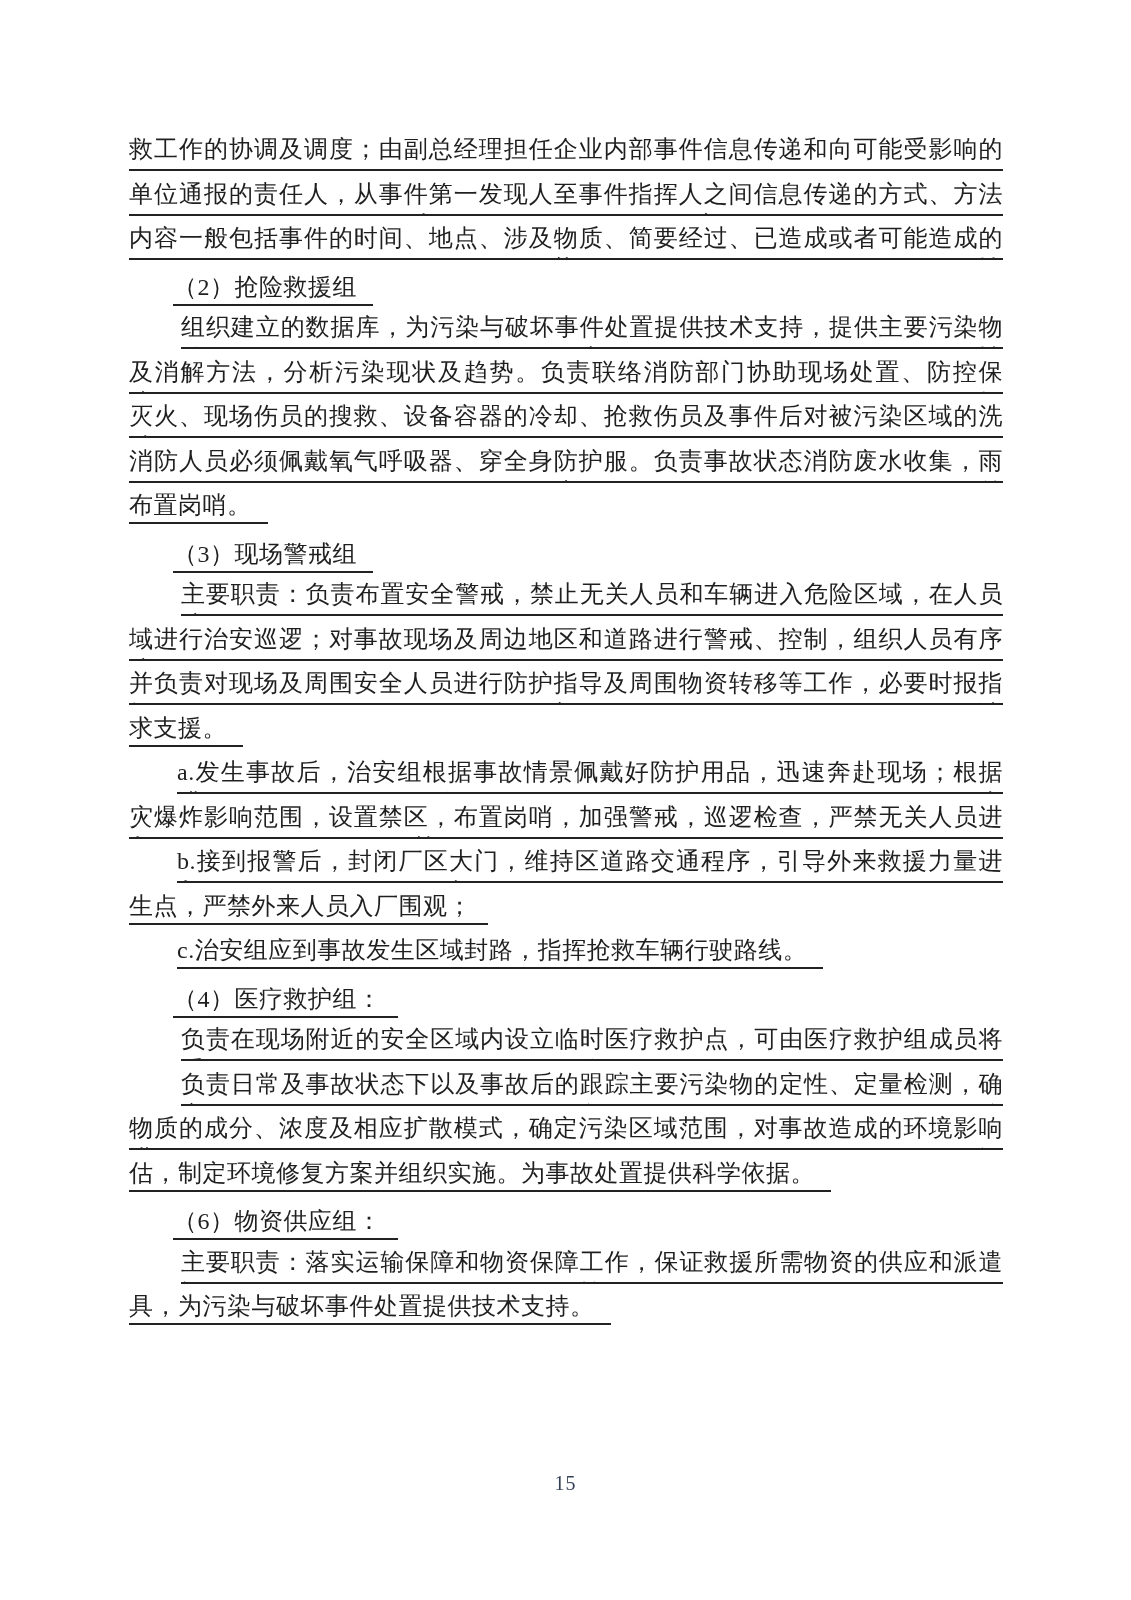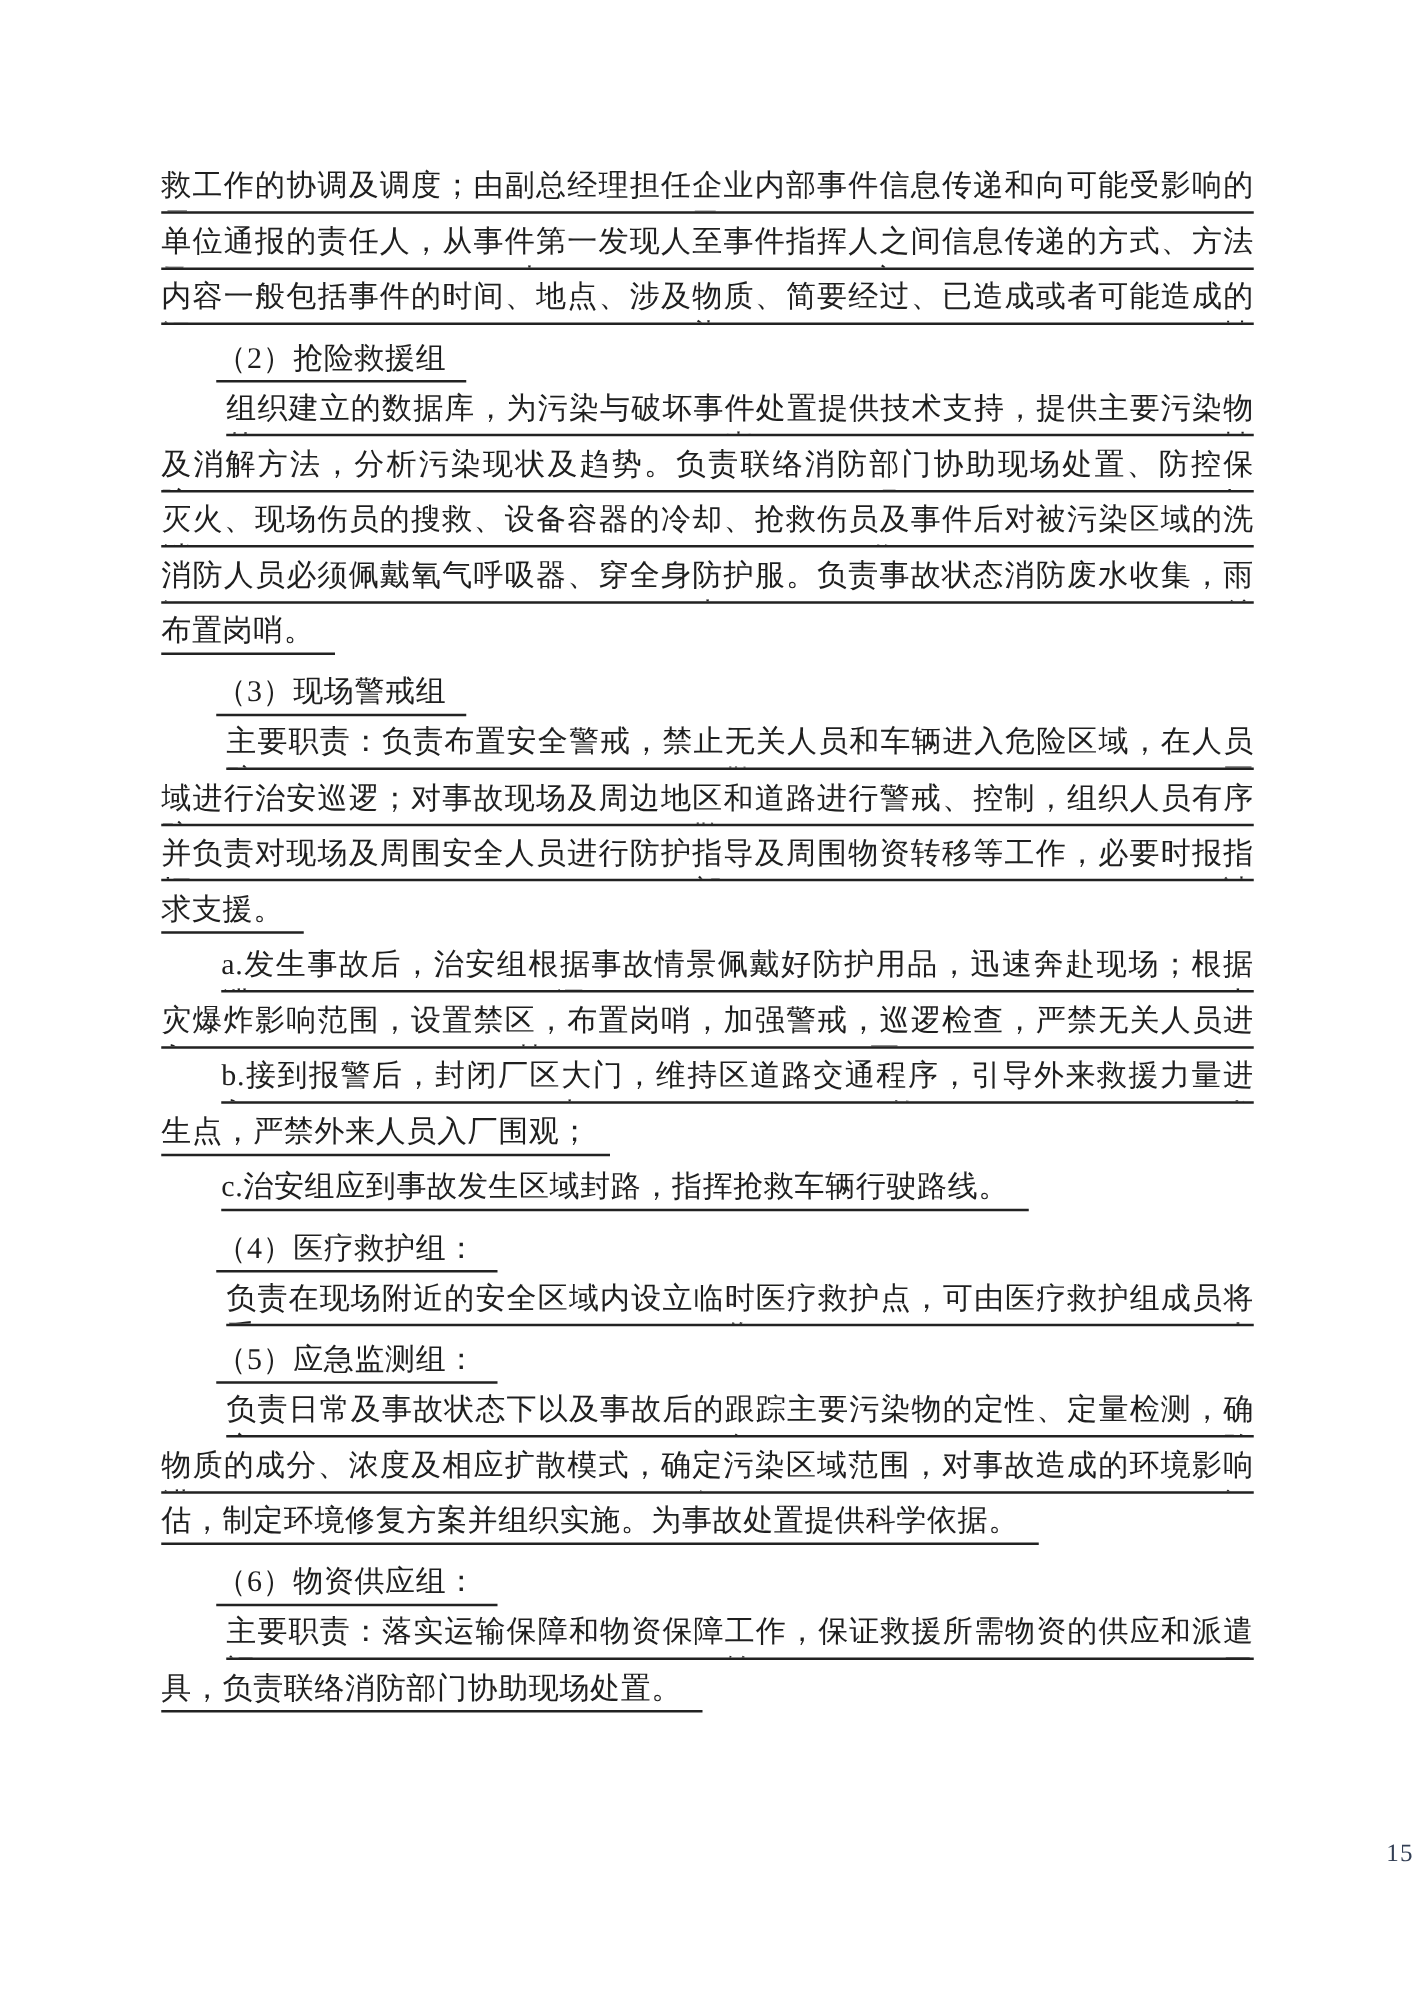--- a/index.html
+++ b/index.html
@@ -44,21 +44,21 @@
     display:inline-block;
     padding-right:16px;
   }
   .ind-body{padding-left:52px;}
   .ind-head{padding-left:44px;align-items:center;}
   .ind-abc{padding-left:48px;}
   .footer{
     position:absolute;
     left:0;top:1472px;
     width:100%;
-    text-align:right;
+    text-align:center;
     font-size:20px;
     color:#333f55;
     letter-spacing:1px;
   }
 </style>
 </head>
 <body>
 
 <div class="page">
   <main class="text-body">
@@ -129,43 +129,40 @@
       </div>
 
     <div class="line part ind-head">
         <span class="u">（4）医疗救护组：</span>
       </div>
 
     <div class="line full ind-body">
         <span class="u">负责在现场附近的安全区域内设立临时医疗救护点，可由医疗救护组成员将受伤人</span>
       </div>
 
-    <div class="line part ind-head">
-        <span class="u">（5）应急监测组：</span>
-      </div>
 
     <div class="line full ind-body">
         <span class="u">负责日常及事故状态下以及事故后的跟踪主要污染物的定性、定量检测，确定危险</span>
       </div>
     <div class="line full">
         <span class="u">物质的成分、浓度及相应扩散模式，确定污染区域范围，对事故造成的环境影响进行评</span>
       </div>
     <div class="line part">
         <span class="u">估，制定环境修复方案并组织实施。为事故处置提供科学依据。</span>
       </div>
 
     <div class="line part ind-head">
         <span class="u">（6）物资供应组：</span>
       </div>
 
     <div class="line full ind-body">
         <span class="u">主要职责：落实运输保障和物资保障工作，保证救援所需物资的供应和派遣运输工</span>
       </div>
     <div class="line part">
-        <span class="u">具，负责联络消防部门协助现场处置。</span>
+        <span class="u">具，为污染与破坏事件处置提供技术支持。</span>
       </div>
 
   </main>
 
   <footer class="footer">
     <span>15</span>
   </footer>
 </div>
 
 </body></html>

